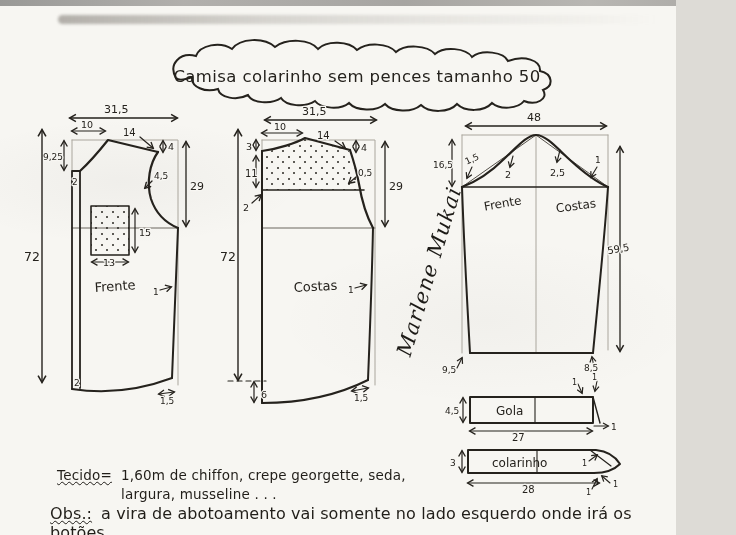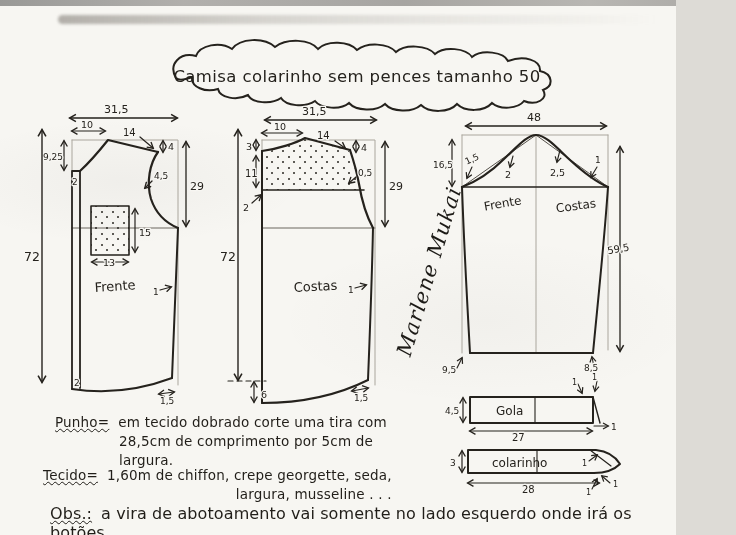--- a/index.html
+++ b/index.html
@@ -200,27 +200,22 @@
       <path d="M592,489 L597,479" fill="none" stroke="#25221d" stroke-width="1.1" marker-end="url(#ah)"></path>
       <text x="586" y="495" font-size="8">1</text>
       <path d="M610,483 L602,476" fill="none" stroke="#25221d" stroke-width="1.1" marker-end="url(#ah)"></path>
       <text x="613" y="487" font-size="8">1</text>
       <text class="name" x="492" y="467" font-size="12">colarinho</text>
     </g>
   </svg>
 
   <div class="signature">Marlene Mukai</div>
 
-  <div class="note" style="left:55px;top:413px;">
-    <span class="term">Punho=</span><span>em tecido dobrado corte uma tira com</span><br>
-    <span class="ind">28,5cm de  comprimento por 5cm de</span><br>
-    <span class="ind">largura.</span>
-  </div>
-
-  <div class="note" style="left:43px;top:466px;text-align:right;">
+
+  <div class="note" style="left:57px;top:466px;">
     <span class="term">Tecido=</span><span>1,60m de chiffon, crepe georgette, seda,</span><br>
     <span class="ind">largura, musseline . . .</span>
   </div>
 
   <div class="note obs" style="left:50px;top:504px;">
     <span class="term">Obs.:</span><span>a vira de abotoamento vai somente no lado esquerdo onde irá os botões.</span>
   </div>
 
 </div>
 

